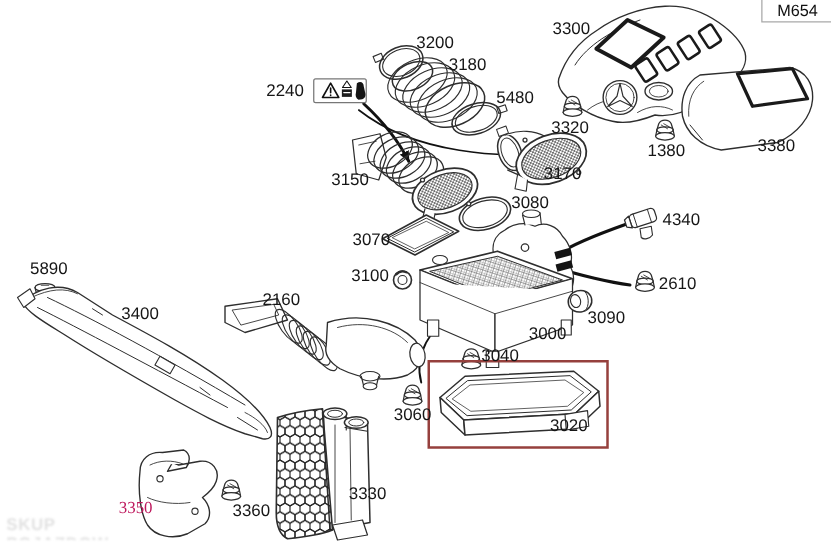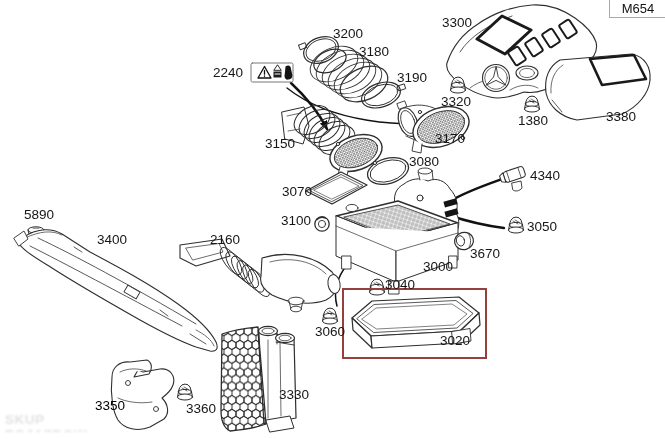--- a/index.html
+++ b/index.html
@@ -1,21 +1,21 @@
 <!DOCTYPE html>
 <html><head>
 <meta charset="utf-8">
 <style>
   html,body{margin:0;padding:0;background:#fff;}
   #stage{position:relative;width:665px;height:439px;background:#fff;overflow:hidden;
          font-family:"Liberation Sans", sans-serif;}
   #artwork{position:absolute;left:0;top:0;}
   .lbl{position:absolute;font-size:13.5px;color:#161616;line-height:1;white-space:nowrap;
        font-family:"Liberation Sans", sans-serif;}
-  .lbl.gray{color:#000000;}
+  .lbl.gray{color:#be185d;font-family:Liberation Serif, serif;}
   #m654-box{position:absolute;right:-2px;top:-2px;width:56px;height:18px;
             border:1px solid #a8a8a8;background:#fff;display:flex;align-items:center;justify-content:center;}
   #m654-box span{font-size:13px;color:#111;}
   #highlight-box{position:absolute;left:342px;top:288px;width:141px;height:67px;
                  border:2px solid #96403d;}
   #watermark{position:absolute;left:5px;top:412px;width:118px;height:20px;
              font-size:13.5px;font-weight:bold;color:#e2e2e2;letter-spacing:.5px;
              filter:blur(1px);overflow:hidden;user-select:none;}
 </style>
 </head>
@@ -287,35 +287,35 @@
   <div id="highlight-box"></div>
 
   <div id="m654-box">
     <span>M654</span>
   </div>
 
   <div class="lbl" style="left:442px;top:16px">3300</div>
   <div class="lbl" style="left:333px;top:27px">3200</div>
   <div class="lbl" style="left:359px;top:45px">3180</div>
   <div class="lbl" style="left:213px;top:66px">2240</div>
-  <div class="lbl" style="left:397px;top:71px">3190</div>
+  <div class="lbl" style="left:397px;top:71px">5480</div>
   <div class="lbl" style="left:441px;top:95px">3320</div>
   <div class="lbl" style="left:518px;top:114px">1380</div>
   <div class="lbl" style="left:606px;top:110px">3380</div>
   <div class="lbl" style="left:435px;top:132px">3170</div>
   <div class="lbl" style="left:265px;top:137px">3150</div>
   <div class="lbl" style="left:409px;top:155px">3080</div>
   <div class="lbl" style="left:530px;top:169px">4340</div>
   <div class="lbl" style="left:282px;top:185px">3070</div>
   <div class="lbl" style="left:281px;top:214px">3100</div>
-  <div class="lbl" style="left:527px;top:220px">3050</div>
+  <div class="lbl" style="left:527px;top:220px">2610</div>
   <div class="lbl" style="left:24px;top:208px">5890</div>
-  <div class="lbl" style="left:97px;top:233px">3400</div>
+  <div class="lbl" style="left:97px;top:244px">3400</div>
   <div class="lbl" style="left:210px;top:233px">2160</div>
-  <div class="lbl" style="left:470px;top:247px">3670</div>
+  <div class="lbl" style="left:470px;top:247px">3090</div>
   <div class="lbl" style="left:423px;top:260px">3000</div>
   <div class="lbl" style="left:385px;top:278px">3040</div>
   <div class="lbl" style="left:315px;top:325px">3060</div>
   <div class="lbl" style="left:440px;top:334px">3020</div>
   <div class="lbl" style="left:279px;top:388px">3330</div>
   <div class="lbl gray" style="left:95px;top:399px">3350</div>
   <div class="lbl" style="left:186px;top:402px">3360</div>
 
   <div id="watermark">SKUP POJAZDOW</div>
 </div>

